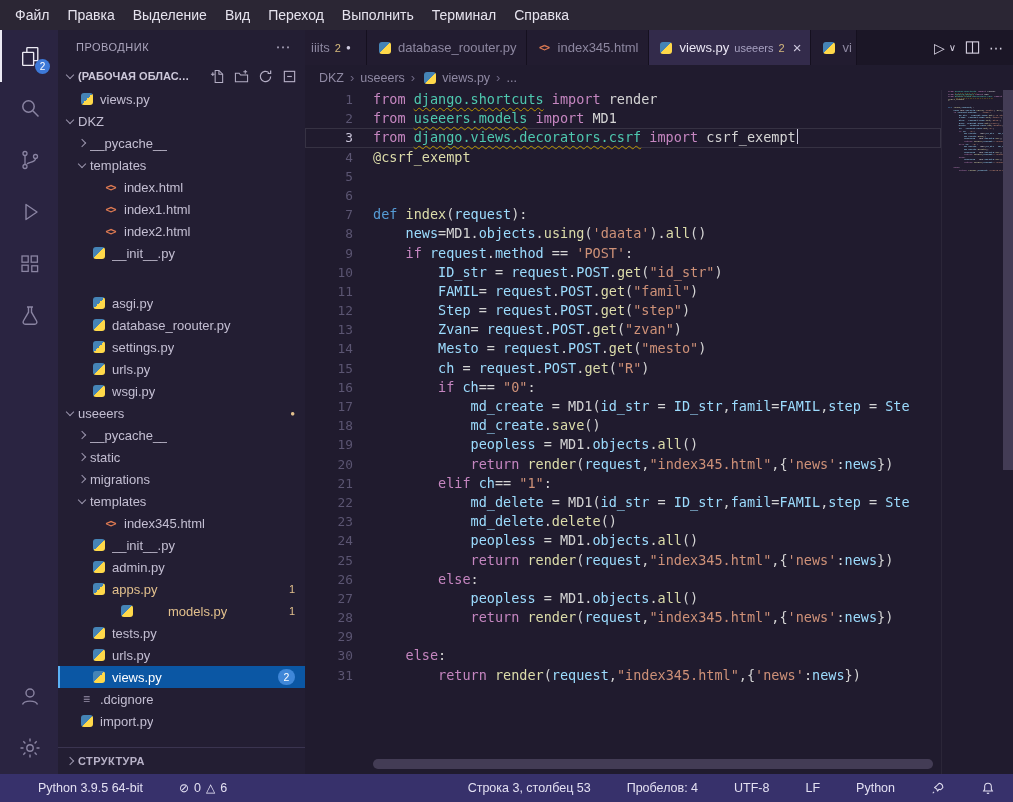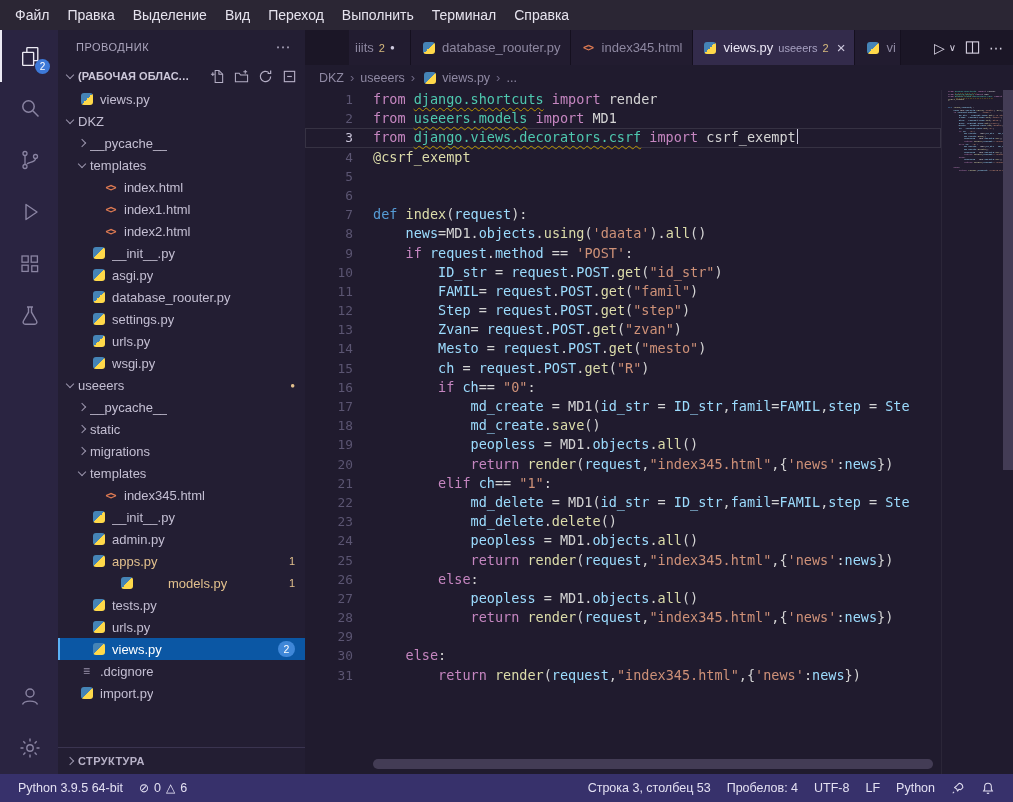--- a/index.html
+++ b/index.html
@@ -47,21 +47,21 @@
 .tree-spacer{flex:1;}
 .tree-badge{font-size:11px;color:#b5afc6;margin-left:6px;}
 .tree-badge.circle{background:#3f87d8;color:#fff;border-radius:9px;min-width:17px;height:16px;line-height:16px;text-align:center;font-size:10.5px;padding:0 3px;}
 .tree-dot{color:#e2c08d;font-size:8px;margin-left:6px;}
 .outline{height:27px;margin-top:auto;border-top:1px solid #3a3450;display:flex;align-items:center;font-size:11px;font-weight:bold;letter-spacing:.4px;color:#b8b2c8;padding-left:4px;}
 
 
 .editor-col{flex:1;display:flex;flex-direction:column;position:relative;background:#201b2e;min-width:0;}
 .tabbar{height:35px;background:#1b1626;display:flex;align-items:stretch;overflow:hidden;}
 .tab{display:flex;align-items:center;gap:5px;padding:0 9px;font-size:13px;color:#8d87a0;background:#221c30;border-right:1px solid #15101f;white-space:nowrap;cursor:pointer;flex:0 0 auto;}
-.tab.partial{width:62px;overflow:hidden;padding:0 6px;margin-left:44px;}
+.tab.partial{width:62px;overflow:hidden;padding:0 6px;}
 .tab.partial-end{width:46px;overflow:hidden;}
 .tab.active{background:#332b4b;color:#eae6f4;}
 .tab-desc{color:#7b7590;font-size:11px;}
 .tab.active .tab-desc{color:#a8a2c2;}
 .tab-badge{color:#d7ba7d;font-size:11px;}
 .tab-dot{font-size:8px;color:#cfcadf;}
 .tab-close{margin-left:3px;font-size:15px;color:#cfcadf;}
 .tab-actions{margin-left:auto;display:flex;align-items:center;gap:9px;color:#d5d0e0;padding:0 10px;flex:0 0 auto;background:#1b1626;}
 .ta-btn{display:flex;align-items:center;cursor:pointer;font-size:14px;}
 .ta-btn[data-name="run-dropdown-chevron"]{font-size:10px;margin-left:-5px;}
@@ -90,21 +90,21 @@
 .minimap{position:absolute;top:0;right:10px;width:62px;bottom:0;background:#201b2e;border-left:1px solid rgba(255,255,255,.05);overflow:hidden;}
 .minimap-inner{transform:scale(.25);transform-origin:0 0;width:248px;font-family:"DejaVu Sans Mono",monospace;font-size:9px;line-height:10.5px;white-space:pre;padding-left:4px;}
 .minimap-inner .code-line{height:10.5px;display:block;}
 .vscroll{position:absolute;top:0;right:0;width:10px;height:380px;background:rgba(125,115,150,.38);}
 .hscroll{position:absolute;left:68px;bottom:5px;width:560px;height:10px;border-radius:5px;background:rgba(125,115,150,.38);}
 
 
 .statusbar{height:28px;background:#37316b;display:flex;align-items:center;color:#e3e0f2;font-size:12.5px;padding:0 10px;}
 .sb-left,.sb-right{display:flex;align-items:center;}
 .sb-right{margin-left:auto;}
-.sb-item{padding:0 8px;display:flex;align-items:center;gap:5px;cursor:pointer;white-space:nowrap;}
+.sb-item{padding:0 8px;display:flex;align-items:center;gap:5px;cursor:pointer;white-space:nowrap;margin-left:20px;}
 .sb-ic{font-size:12px;}
 svg{display:block;}
 </style>
 </head>
 <body data-name="vscode-window">
 
 <nav class="menubar" data-name="menubar">
     <div class="menu-item" data-name="menu-item">Файл</div>
     <div class="menu-item" data-name="menu-item">Правка</div>
     <div class="menu-item" data-name="menu-item">Выделение</div>
@@ -273,21 +273,21 @@
           <span class="tree-spacer"></span>
         </div>
         <div class="tree-row" data-name="tree-item-init-py" style="padding-left: 16px;">
           <span class="chv none" data-name="indent-spacer"></span>
           <span class="fic" data-name="python-file-icon">
             <span class="py-ic"></span>
           </span>
           <span class="tree-label" data-name="file-label">__init__.py</span>
           <span class="tree-spacer"></span>
         </div>
-        <div class="tree-row" data-name="tree-item-asgi-py" style="padding-left: 16px;">
+        <div class="tree-row" data-name="tree-item-asgi-py" style="padding-left: 16px; margin-top: 28px;">
           <span class="chv none" data-name="indent-spacer"></span>
           <span class="fic" data-name="python-file-icon">
             <span class="py-ic"></span>
           </span>
           <span class="tree-label" data-name="file-label">asgi.py</span>
           <span class="tree-spacer"></span>
         </div>
         <div class="tree-row" data-name="tree-item-database-roouter-py" style="padding-left: 16px;">
           <span class="chv none" data-name="indent-spacer"></span>
           <span class="fic" data-name="python-file-icon">

